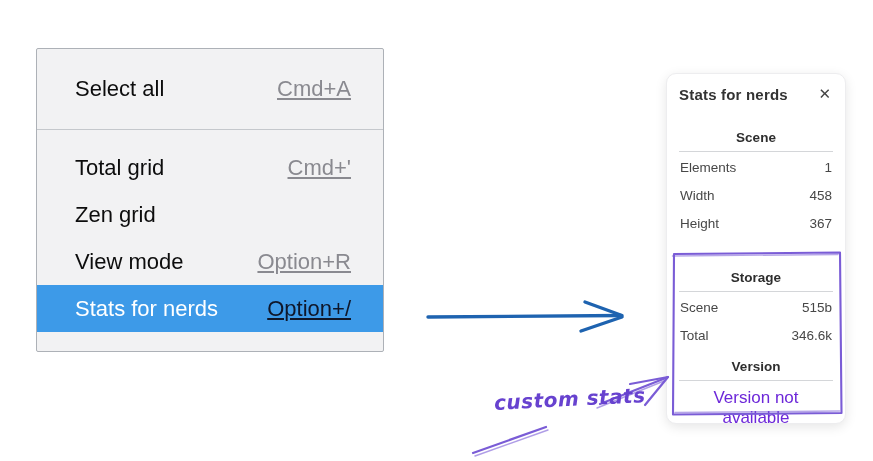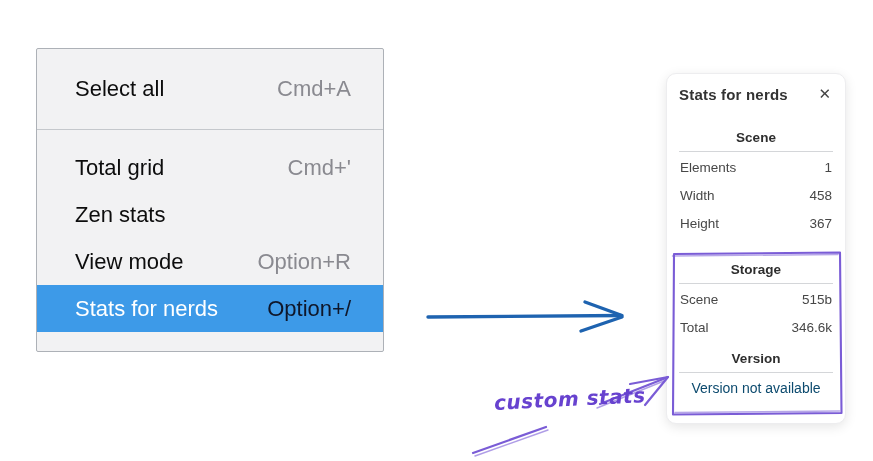--- a/index.html
+++ b/index.html
@@ -19,21 +19,21 @@
     border-radius:2px;
     box-sizing:border-box;
   }
   .menu-item{
     position:absolute;left:0;right:0;
     display:flex;justify-content:space-between;align-items:center;
     padding:0 32px 0 38px;
     font-size:22px;color:#0d0d0d;
     cursor:default;
   }
-  .menu-item .shortcut{color:#8a8a90;}
+  .menu-item .shortcut{color:#8a8a90;text-decoration:underline;}
   .menu-item.selected{background:#3d9ae8;color:#ffffff;}
   .menu-item.selected .shortcut{color:#0f172a;}
   .menu-sep{
     position:absolute;left:0;right:0;top:80px;height:1px;
     background:#c5c8cc;
   }
   .mi-0{top:14px;height:52px;}
   .mi-1{top:95px;height:47px;}
   .mi-2{top:142px;height:47px;}
   .mi-3{top:189px;height:47px;}
@@ -56,30 +56,30 @@
   .panel-title{font-size:15px;font-weight:bold;color:#333333;letter-spacing:.2px;}
   .close-btn{
     font-size:15px;color:#454545;line-height:1;
     background:none;border:none;padding:0 2px;cursor:pointer;
     font-family:"DejaVu Sans", sans-serif;
   }
   .section-title{
     text-align:center;font-weight:bold;font-size:13.5px;color:#2e2e2e;
   }
   .st-scene{margin-top:27px;}
-  .st-storage{margin-top:24px;}
+  .st-storage{margin-top:32px;}
   .st-version{margin-top:9px;}
   .section-hr{border:none;border-top:1px solid #d4d6d9;margin:6px 0 2px 0;}
   .stat-row{
     display:flex;justify-content:space-between;
     font-size:13.5px;color:#474747;
     padding:6px 1px 6px 1px;line-height:16px;
   }
   .version-note{
-    font-size:14px;color:#0c4a6e;text-align:center;
+    font-size:17px;color:#6d28d9;text-align:center;
     padding:5px 0 0 0;
   }
 
   
   .overlay{position:absolute;pointer-events:none;}
   .annotation-label{
     position:absolute;left:494px;top:387px;width:150px;
     font-family:"DejaVu Sans", sans-serif;
     font-style:italic;font-weight:bold;
     font-size:20px;color:#6742cf;letter-spacing:.5px;
@@ -94,21 +94,21 @@
   <div class="menu-item mi-0">
     <span>Select all</span>
     <span class="shortcut">Cmd+A</span>
   </div>
   <div class="menu-sep"></div>
   <div class="menu-item mi-1">
     <span>Total grid</span>
     <span class="shortcut">Cmd+'</span>
   </div>
   <div class="menu-item mi-2">
-    <span>Zen stats</span>
+    <span>Zen grid</span>
   </div>
   <div class="menu-item mi-3">
     <span>View mode</span>
     <span class="shortcut">Option+R</span>
   </div>
   <div class="menu-item mi-4 selected">
     <span>Stats for nerds</span>
     <span class="shortcut">Option+/</span>
   </div>
 </div>

